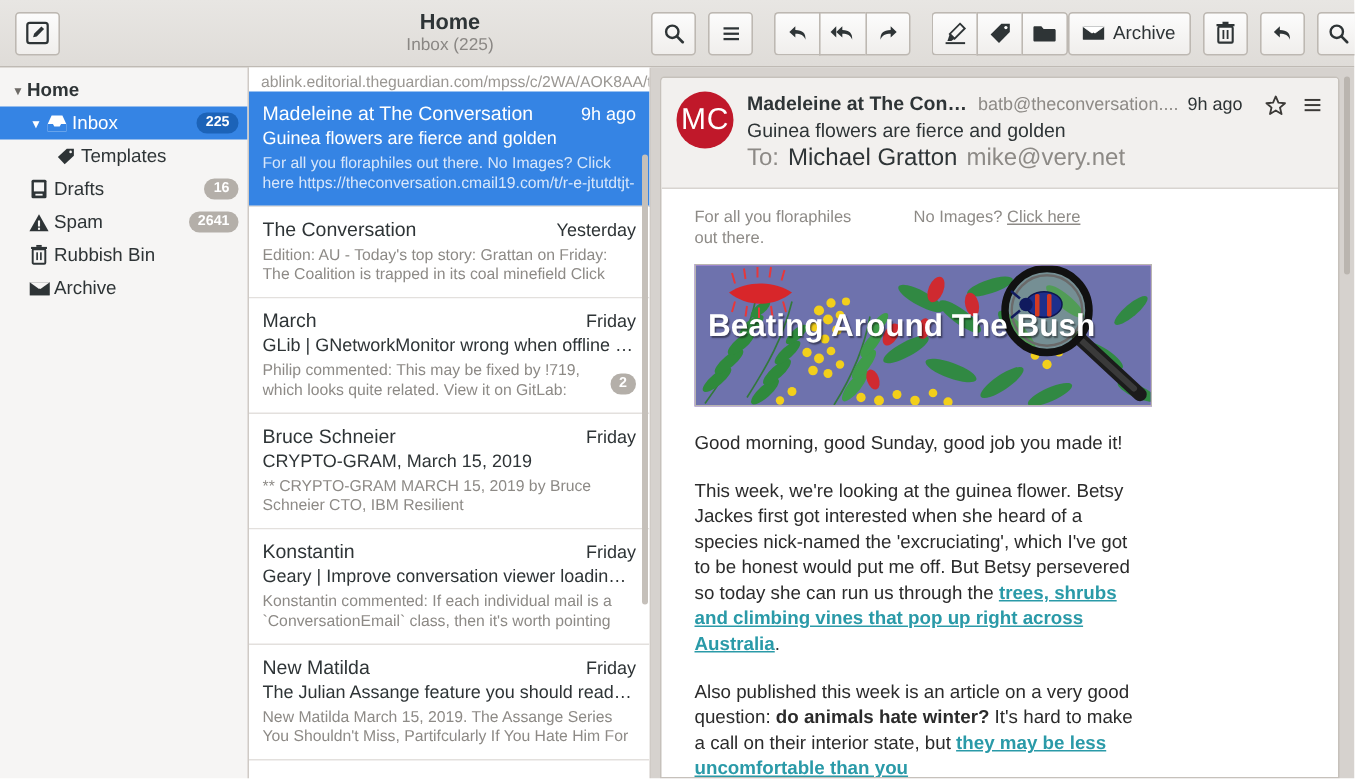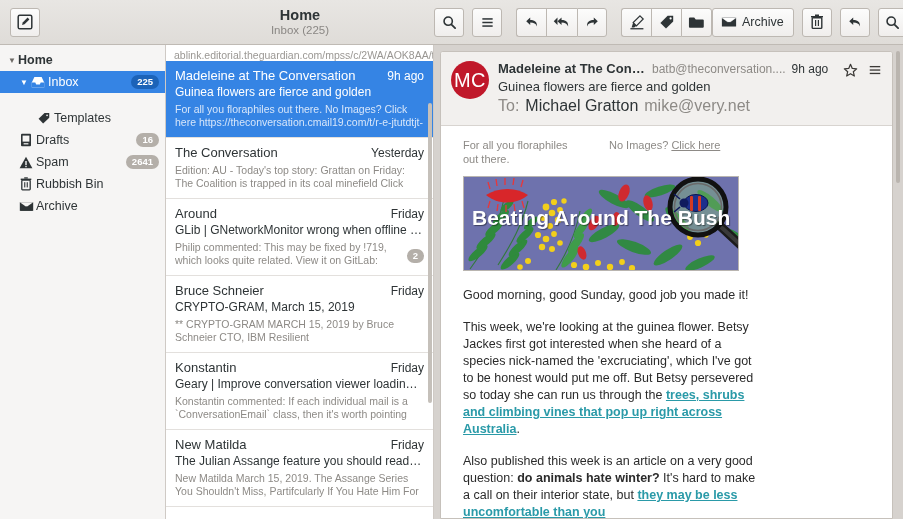--- a/index.html
+++ b/index.html
@@ -102,21 +102,21 @@
   .folder-row {
     display: flex; align-items: center;
     height: 22px;
     padding-right: 6px;
     cursor: pointer;
     color: #2e3436;
     white-space: nowrap;
   }
   .folder-row.root { font-weight: bold; padding-left: 6px; }
   .folder-row.lvl1 { padding-left: 18px; }
-  .folder-row.lvl2 { padding-left: 36px; margin-top: 14px; }
+  .folder-row.lvl2 { padding-left: 36px; }
   .folder-row.selected {
     background: #3584e4; color: #ffffff;
   }
   .tri {
     width: 12px; min-width: 12px;
     font-size: 8px;
     color: #6e6b67;
     display: inline-flex; align-items: center; justify-content: center;
   }
   .folder-row.selected .tri { color: #ffffff; }
@@ -276,21 +276,21 @@
   .preheader {
     display: flex; gap: 26px;
     font-size: 11px; color: #8d8a86;
     margin-bottom: 10px;
   }
   .ph-left { width: 120px; line-height: 14px; }
   .ph-right { line-height: 14px; }
   .ph-right a { color: #8d8a86; text-decoration: underline; }
 
   .banner {
-    width: 276px; height: 95px;
+    width: 305px; height: 95px;
     border: 1px solid #b9b5b0;
     position: relative;
     overflow: hidden;
     background: #8b5cf6;
     margin-bottom: 16px;
   }
   .banner-title {
     position: absolute;
     left: 8px; top: 32px;
     font-size: 21px; font-weight: bold;
@@ -542,21 +542,21 @@
             <span class="mr-from">The Conversation</span>
             <span class="mr-date">Yesterday</span>
           </div>
           <div class="mr-preview">
             <span class="mr-prev-text">Edition: AU - Today's top story: Grattan on Friday: The Coalition is trapped in its coal minefield Click here to view this message i...</span>
           </div>
         </div>
 
         <div class="msgrow">
           <div class="mr-line1">
-            <span class="mr-from">Around</span>
+            <span class="mr-from">March</span>
             <span class="mr-date">Friday</span>
           </div>
           <div class="mr-subject">GLib | GNetworkMonitor wrong when offline and Networ...</div>
           <div class="mr-preview">
             <span class="mr-prev-text">Philip commented: This may be fixed by !719, which looks quite related. View it on GitLab: https://gitlab.gnome...</span>
             <span class="mr-badge">2</span>
           </div>
         </div>
 
         <div class="msgrow">

